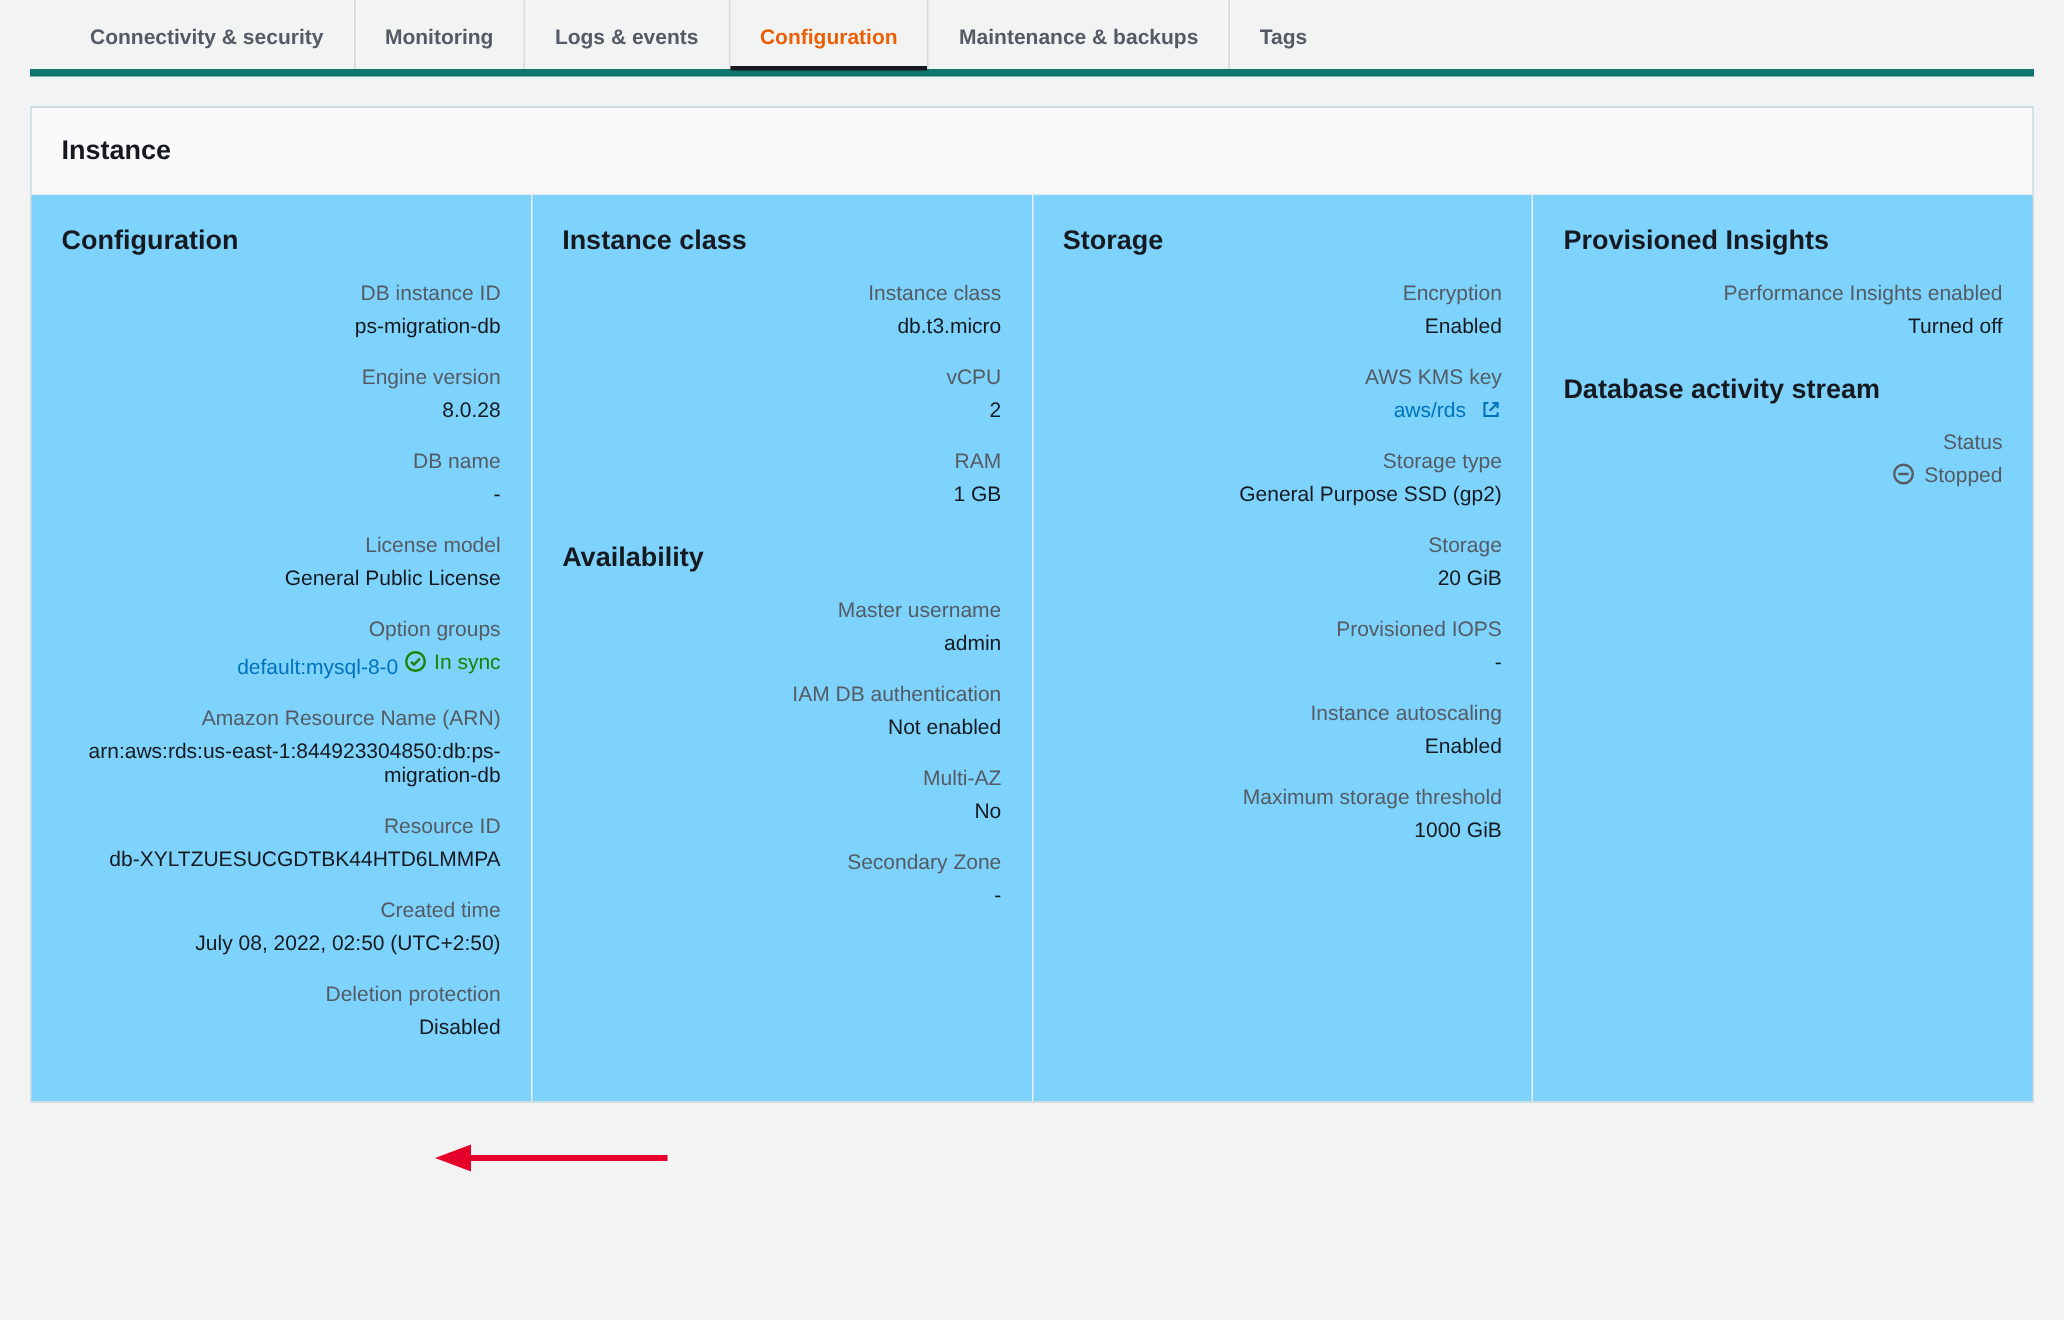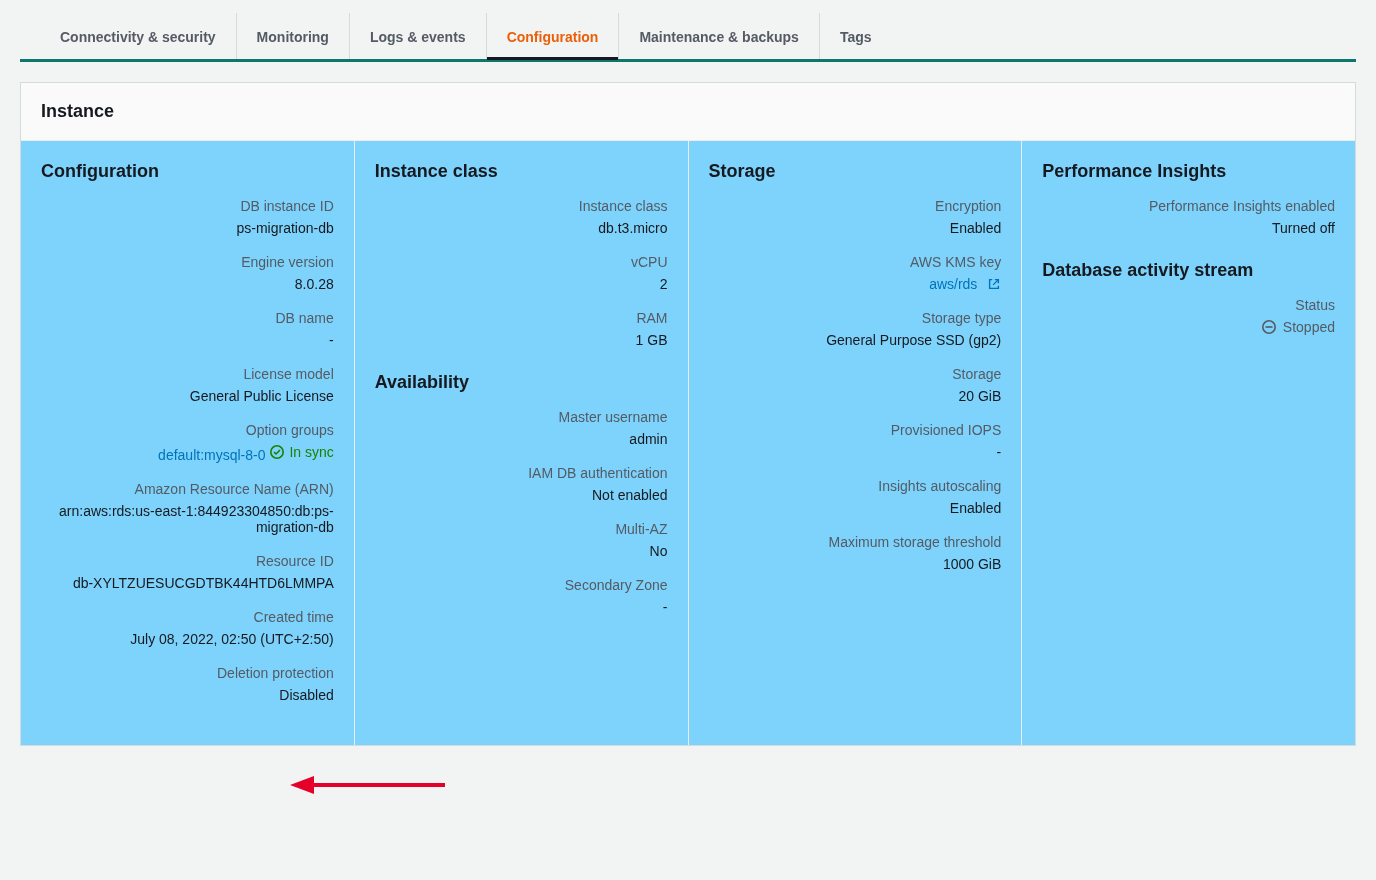--- a/index.html
+++ b/index.html
@@ -7,23 +7,23 @@
     font-family: "Amazon Ember", "Helvetica Neue", Arial, sans-serif;
     background: #f2f3f3;
     color: #16191f;
     font-size: 14px;
     width: 1376px;
     height: 880px;
     overflow: hidden;
   }
   .tabs {
     display: flex;
-    border-bottom: 3px solid #0f766e;
+    border-bottom: 5px solid #0f766e;
     padding: 0 20px;
-    margin: 13px 20px;
+    margin: 0 20px;
   }
   .tab {
     padding: 16px 20px 14px;
     font-size: 14px;
     font-weight: 700;
     color: #545b64;
     border-right: 1px solid #d5dbdb;
     cursor: pointer;
     position: relative;
   }
@@ -247,31 +247,31 @@
       </div>
       <div class="field">
         <div class="field-label">Storage</div>
         <div class="field-value">20 GiB</div>
       </div>
       <div class="field">
         <div class="field-label">Provisioned IOPS</div>
         <div class="field-value">-</div>
       </div>
       <div class="field">
-        <div class="field-label">Insights autoscaling</div>
+        <div class="field-label">Instance autoscaling</div>
         <div class="field-value">Enabled</div>
       </div>
       <div class="field">
         <div class="field-label">Maximum storage threshold</div>
         <div class="field-value">1000 GiB</div>
       </div>
     </div>
 
     <div class="col">
-      <div class="section-title">Performance Insights</div>
+      <div class="section-title">Provisioned Insights</div>
       <div class="field">
         <div class="field-label">Performance Insights enabled</div>
         <div class="field-value">Turned off</div>
       </div>
 
       <div class="section-title spaced">Database activity stream</div>
       <div class="field">
         <div class="field-label">Status</div>
         <div class="field-value status-stopped">
           <span class="icon">

